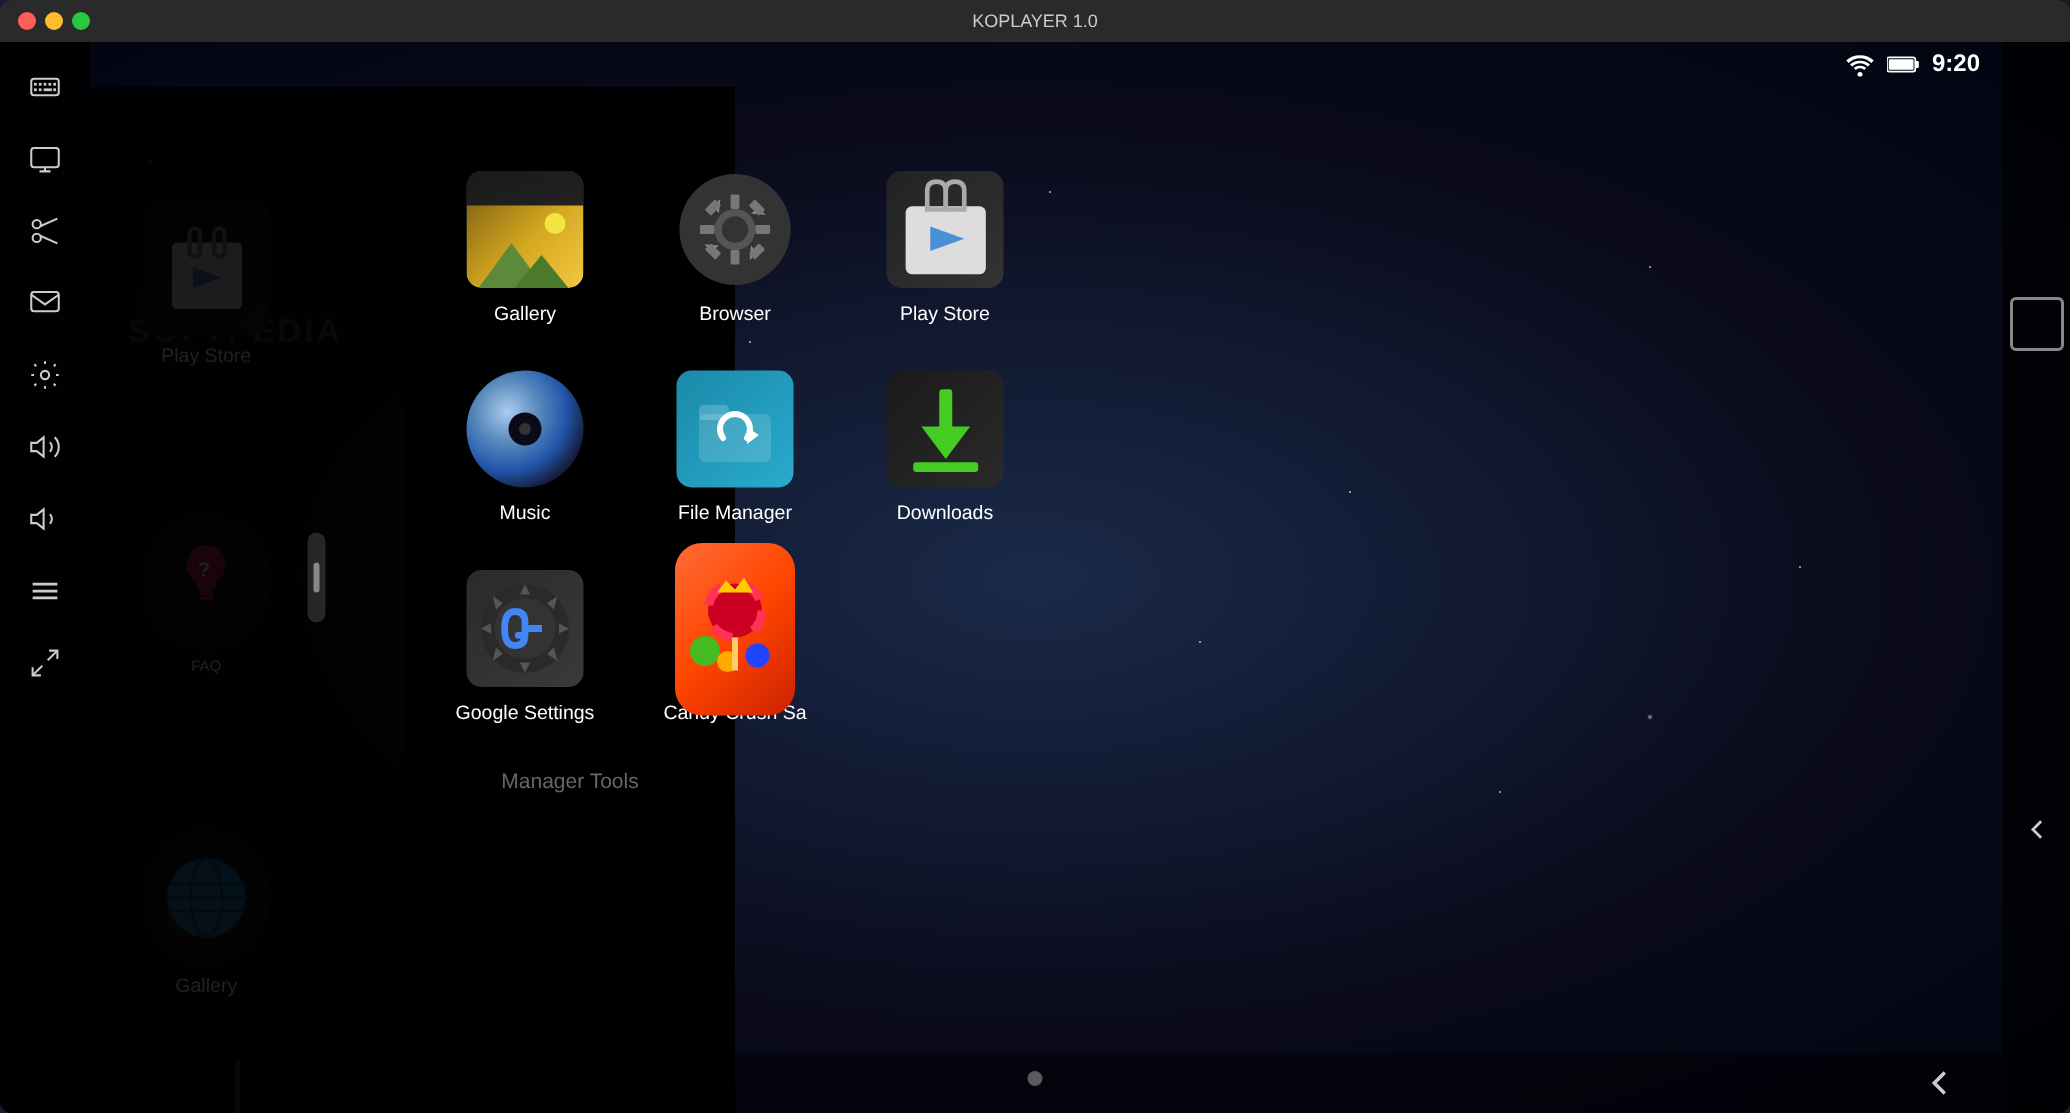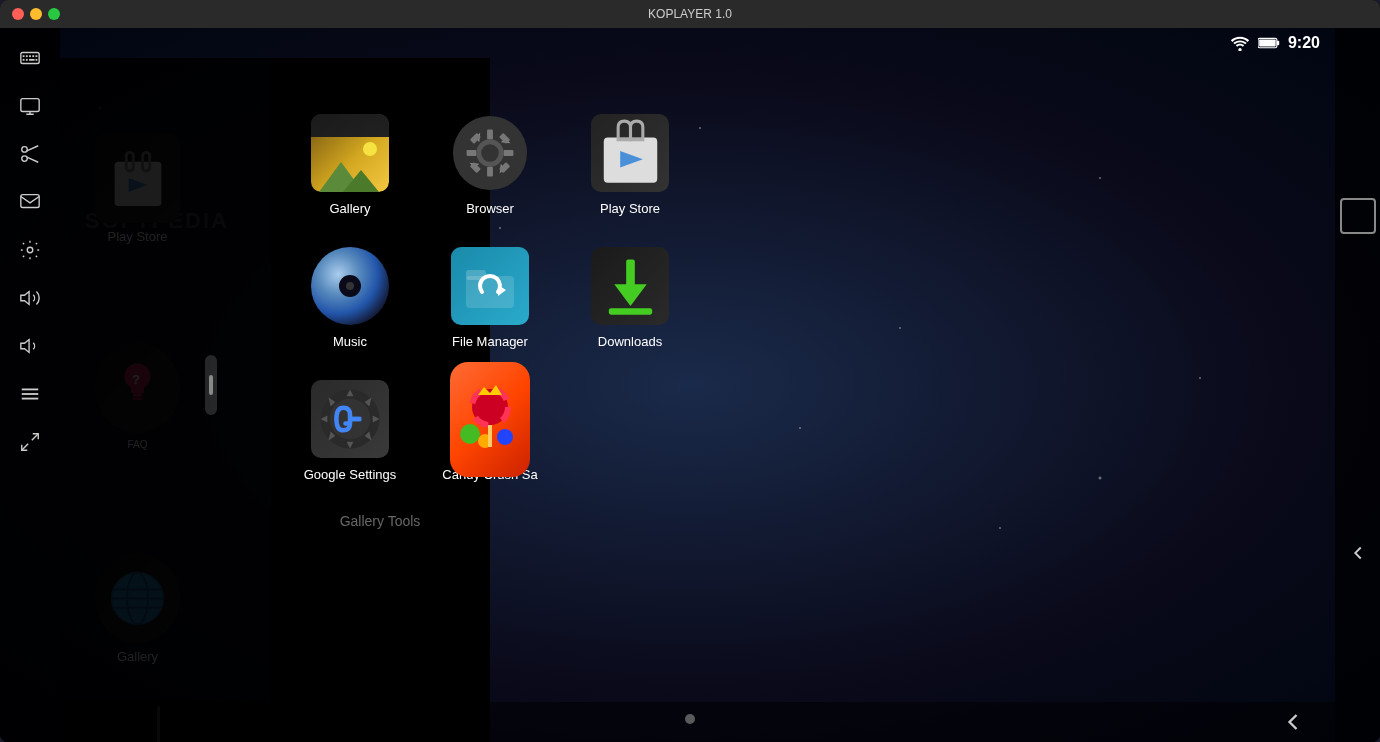--- a/index.html
+++ b/index.html
@@ -609,21 +609,21 @@
                   </svg>
                 </div>
               </div>
             </div>
             <span class="app-label">Candy Crush Sa</span>
           </div>
 
         </div>
 
         <div style="text-align:center; padding-bottom:10px;">
-          <span style="color:#666; font-size:14px;">Gallery Tools</span>
+          <span style="color:#666; font-size:14px;">Manager Tools</span>
         </div>
       </div>
     </div>
 
     <div class="page-indicator"></div>
 
     <div class="bottom-nav">
 
       <svg width="28" height="28" viewBox="0 0 24 24" fill="none" stroke="#ccc" stroke-width="2" style="cursor:pointer; margin-right:8px;">
         <polyline points="15,18 9,12 15,6"></polyline>

